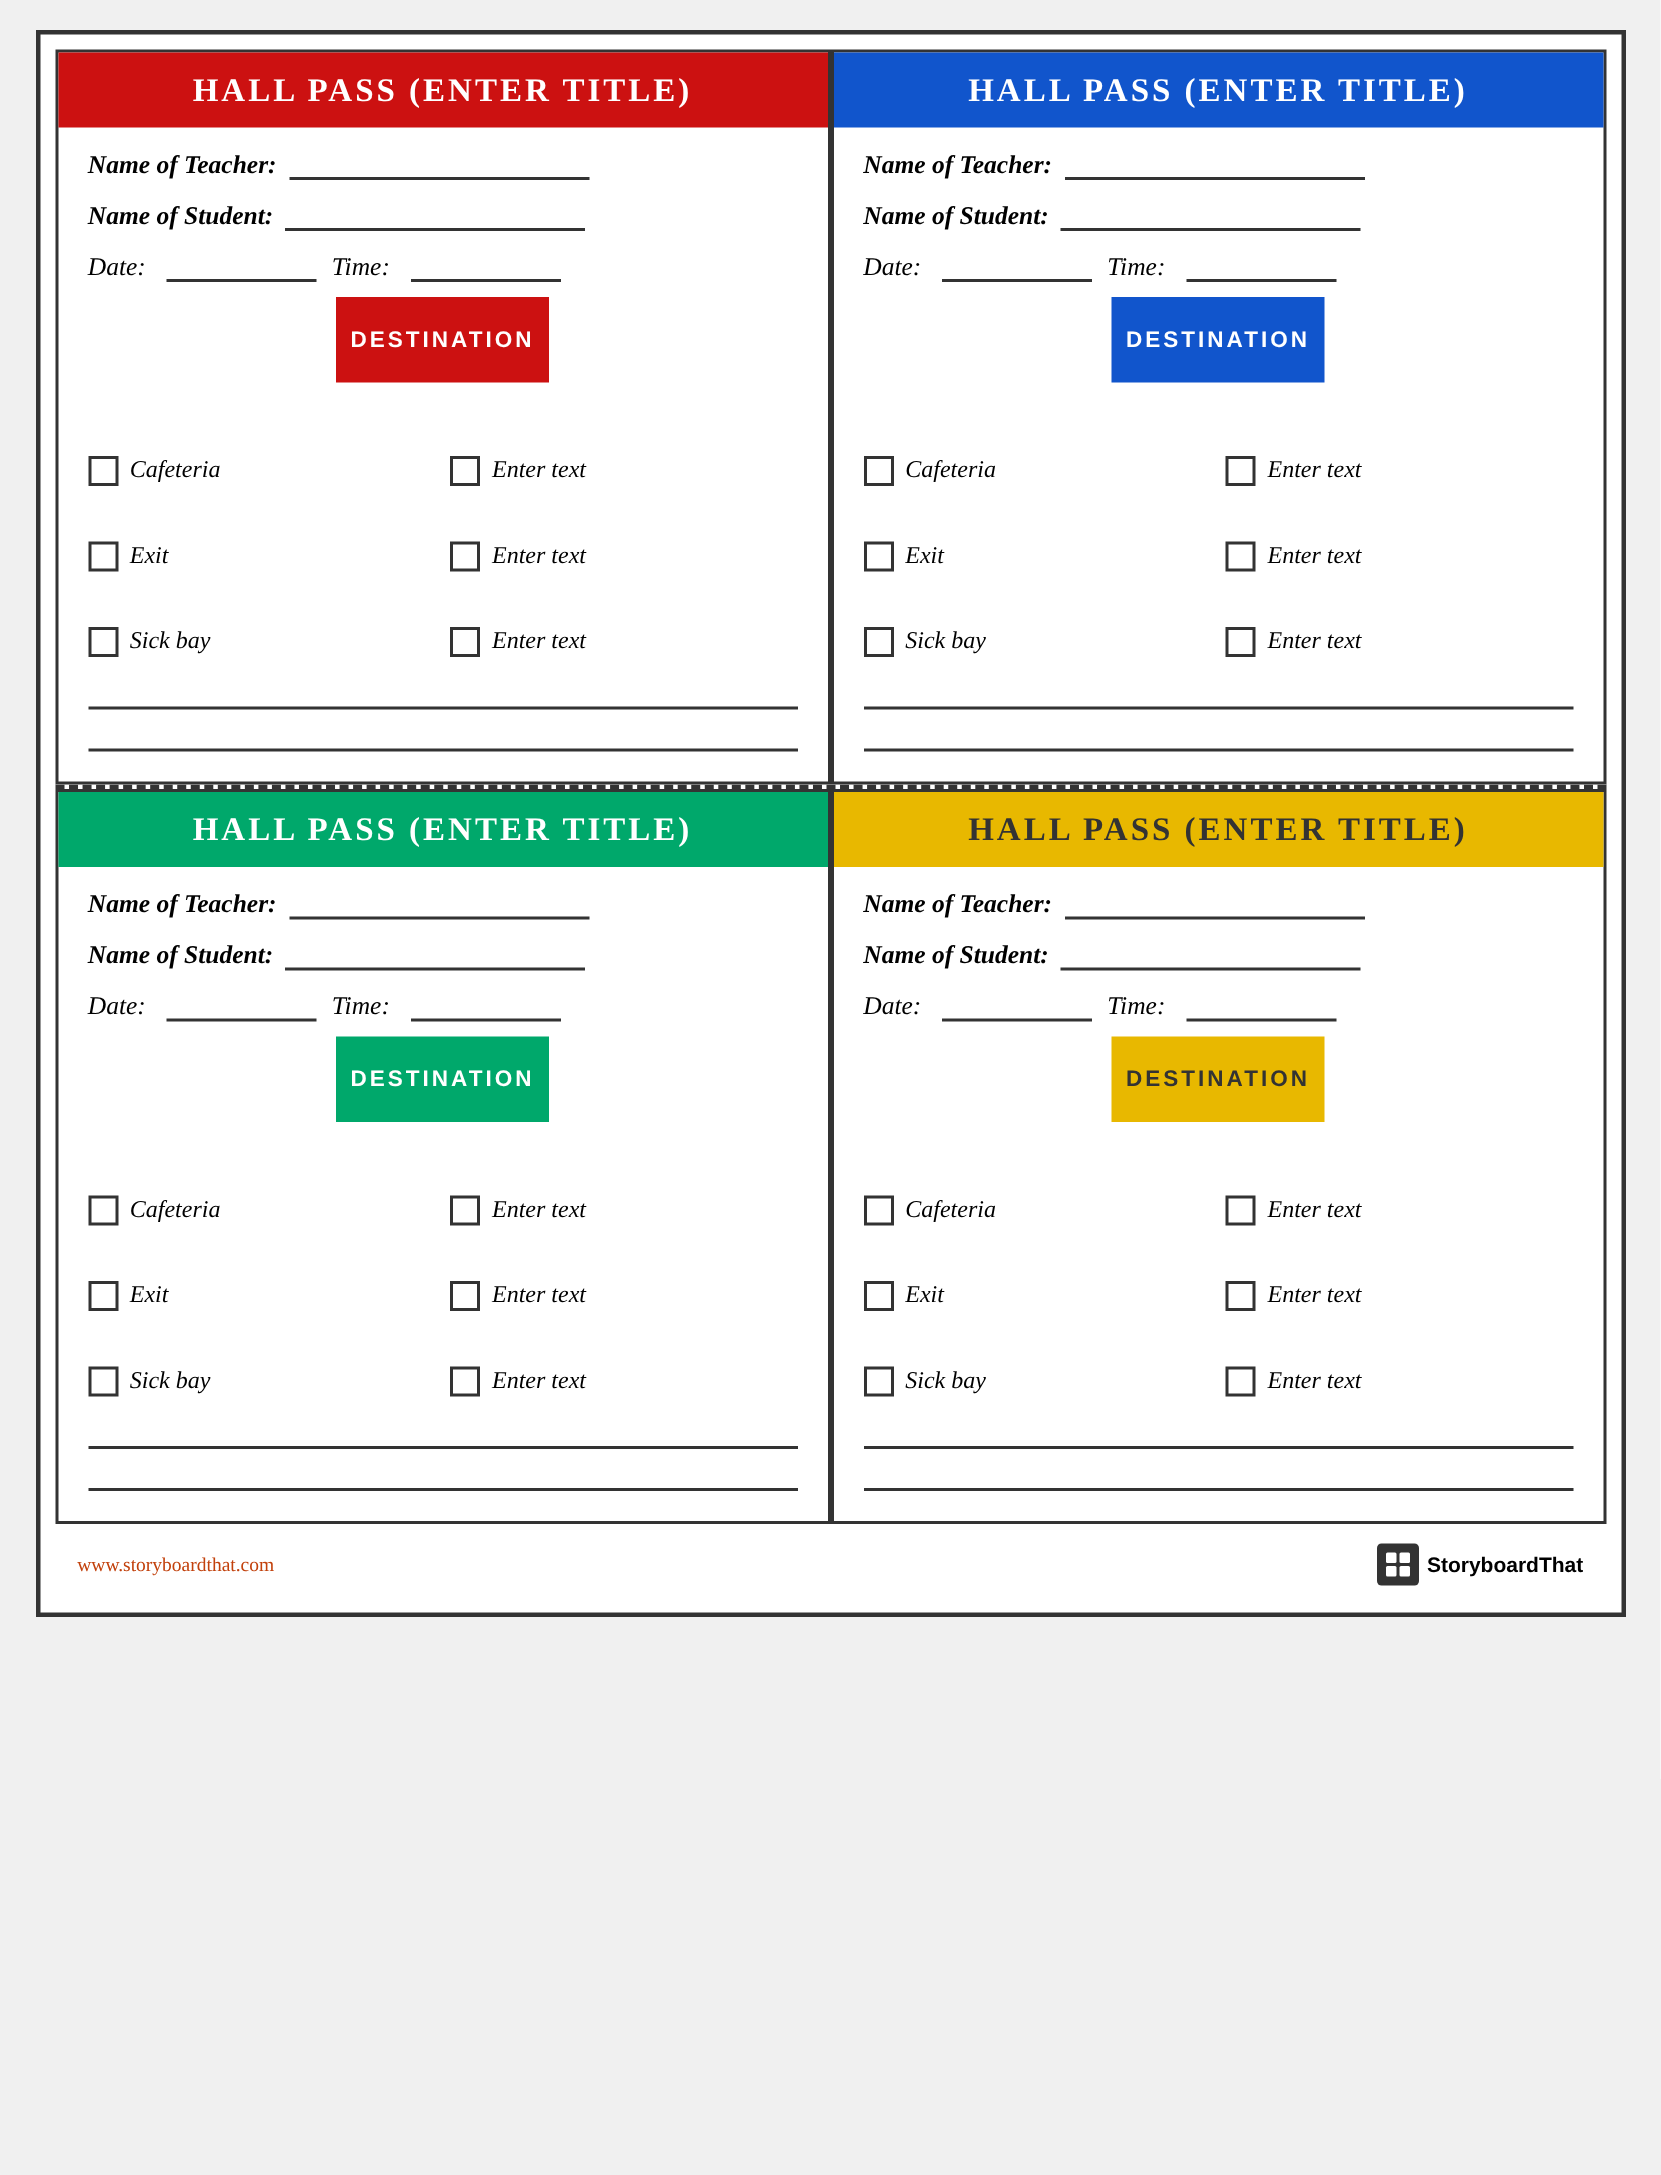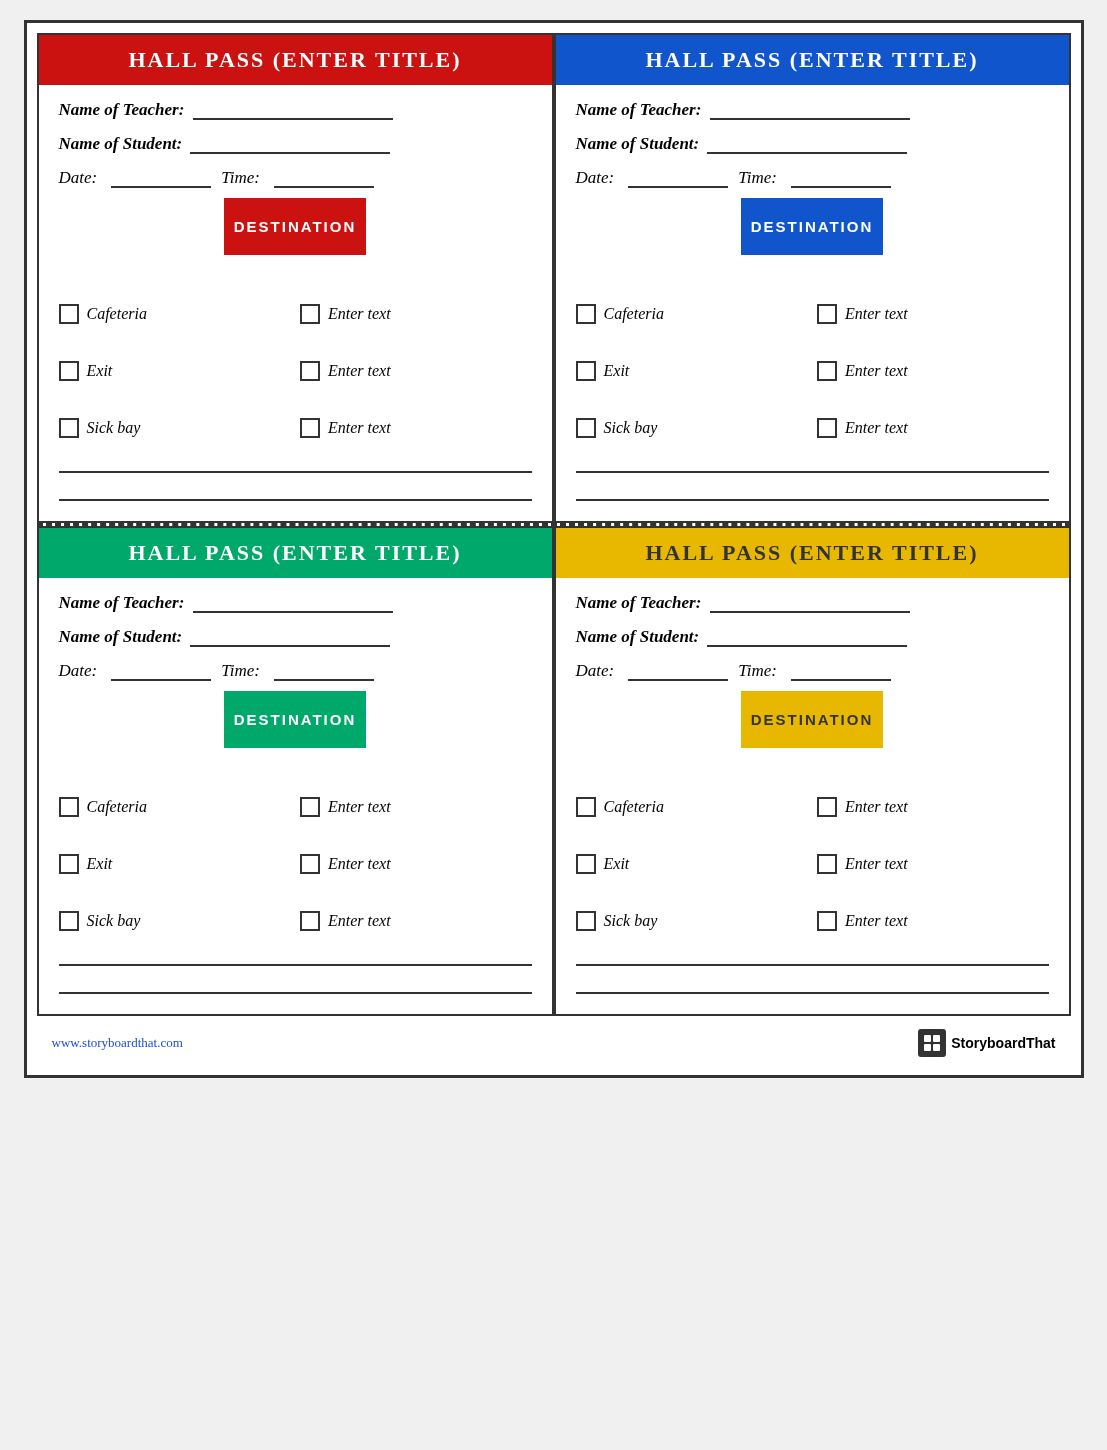--- a/index.html
+++ b/index.html
@@ -128,21 +128,21 @@
     }
     .footer {
       display: flex;
       justify-content: space-between;
       align-items: center;
       padding: 8px 15px;
       margin-top: 5px;
     }
     .footer-url {
       font-size: 13px;
-      color: #1d4ed8;
+      color: #c2410c;
     }
     .footer-brand {
       display: flex;
       align-items: center;
       gap: 5px;
       font-size: 14px;
       font-weight: bold;
       font-family: Arial, sans-serif;
     }
     .brand-icon {

